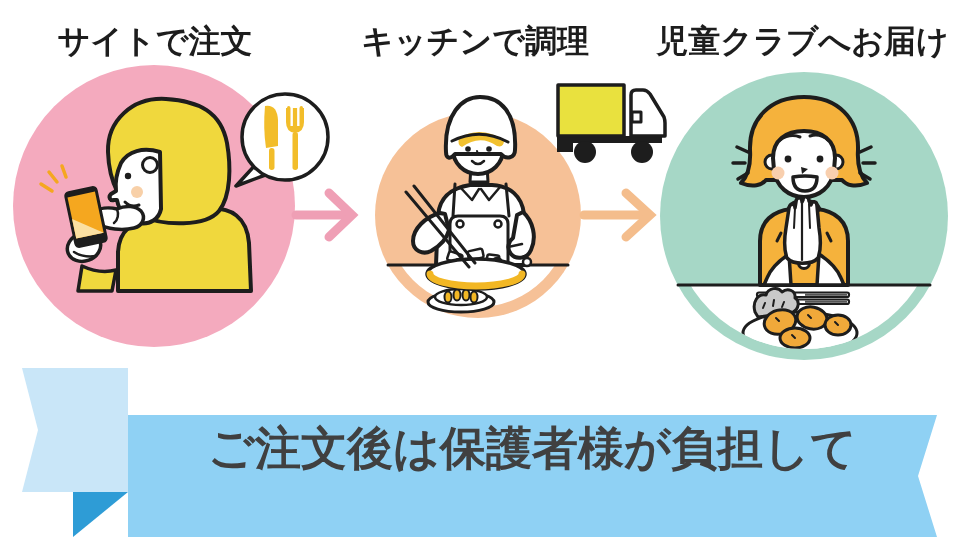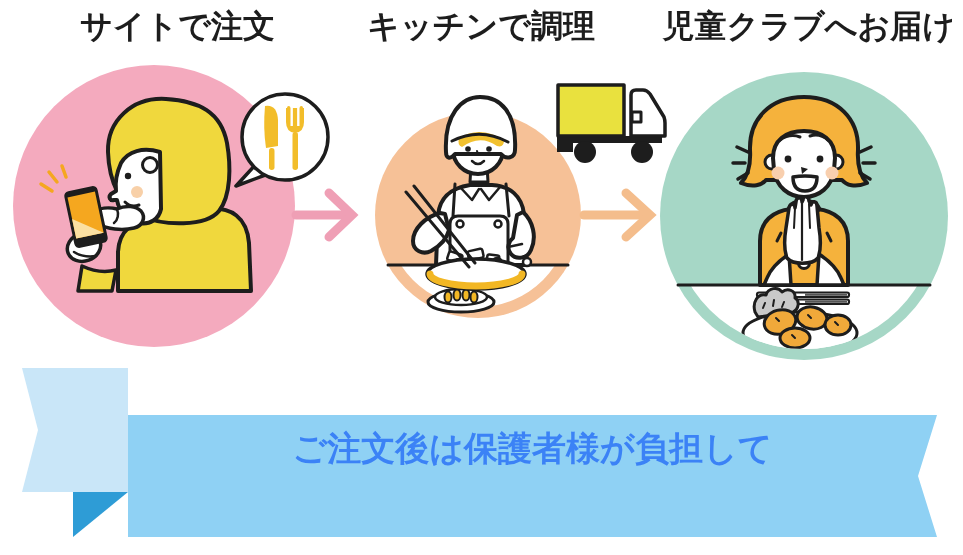--- a/index.html
+++ b/index.html
@@ -1,22 +1,22 @@
 <!DOCTYPE html>
 <html><head>
 <meta charset="utf-8">
 <style>
   html,body{margin:0;padding:0;background:#ffffff;}
   .stage{position:relative;width:963px;height:555px;background:#ffffff;overflow:hidden;
          font-family:"Liberation Sans","DejaVu Sans",sans-serif;}
   .scene{position:absolute;left:0;top:0;}
-  .step-label{position:absolute;top:5px;height:42px;line-height:42px;text-align:right;
+  .step-label{position:absolute;top:20px;height:42px;line-height:42px;text-align:center;
               font-size:32px;font-weight:bold;color:#1d1d1d;letter-spacing:0px;}
   .banner-text{position:absolute;left:128px;top:421px;width:809px;text-align:center;
-               color:#3b82f6;font-weight:bold;font-size:34px;line-height:54px;}
+               color:#404040;font-weight:bold;font-size:46px;line-height:54px;}
 </style>
 </head>
 <body>
 
 <div class="stage">
 
   <svg class="scene" width="963" height="555" viewBox="0 0 963 555">
     <defs>
       <clipPath id="clipC1">
           <circle cx="154" cy="206" r="141"></circle>

